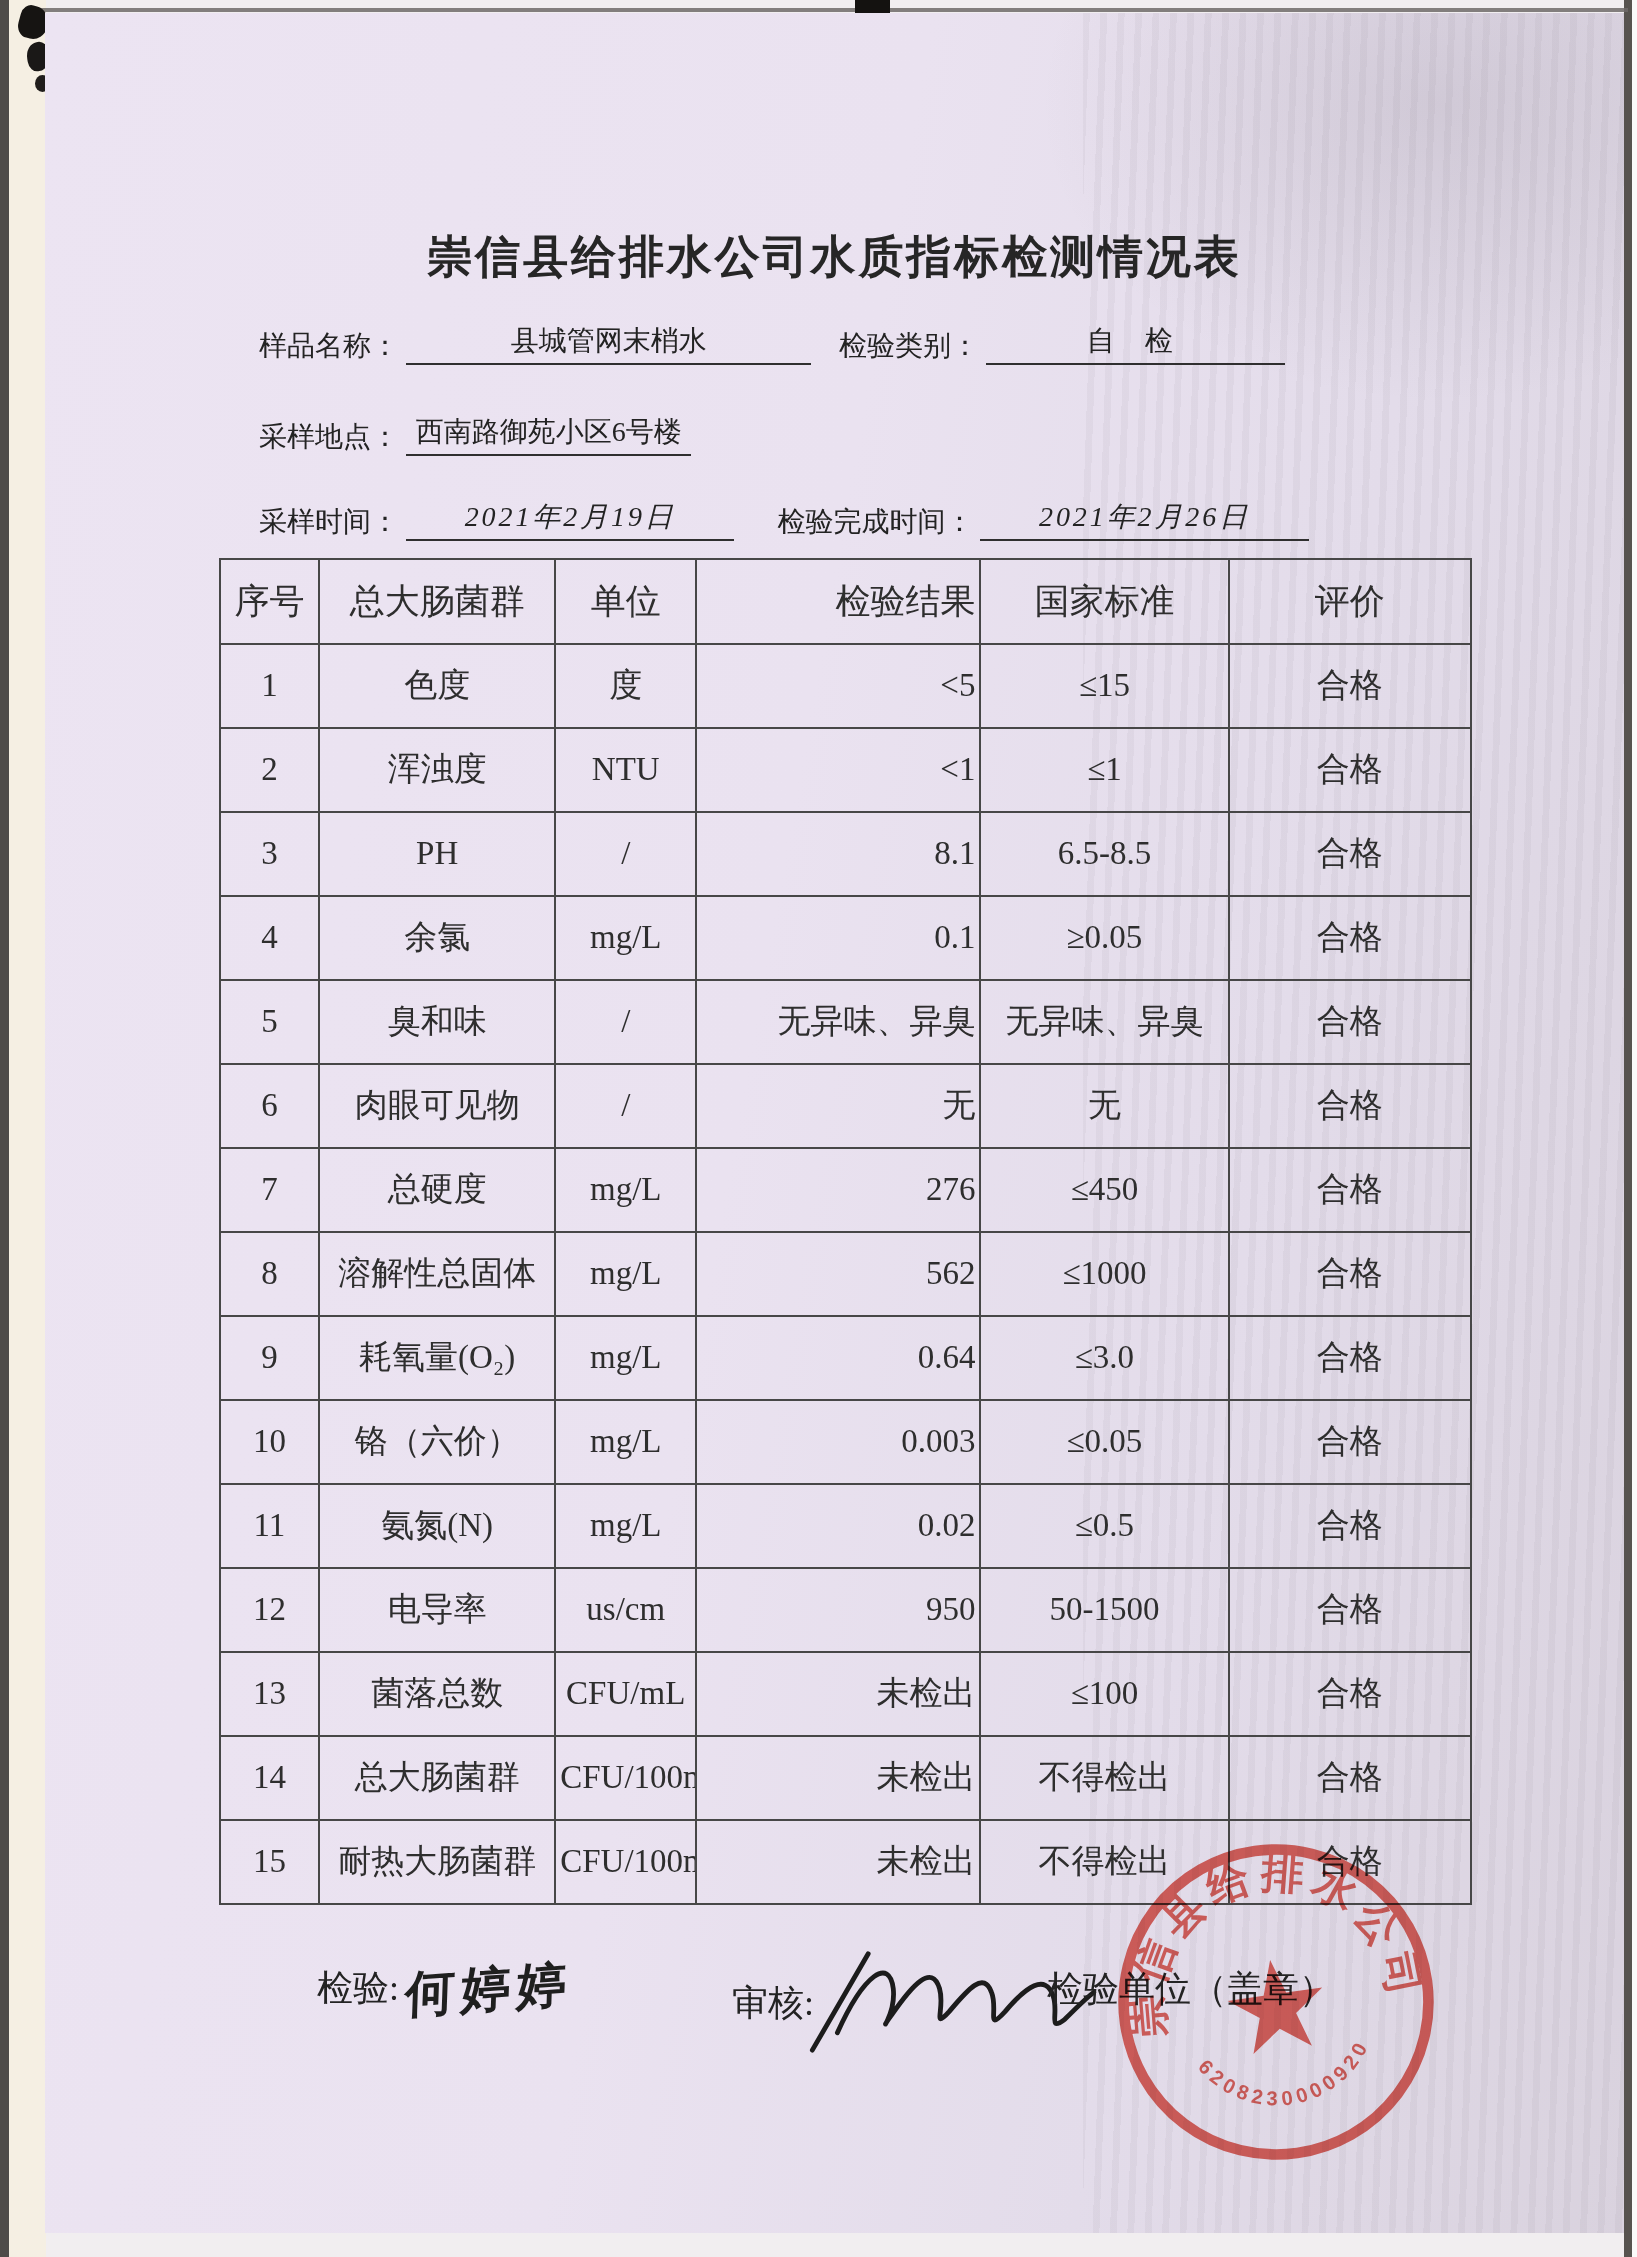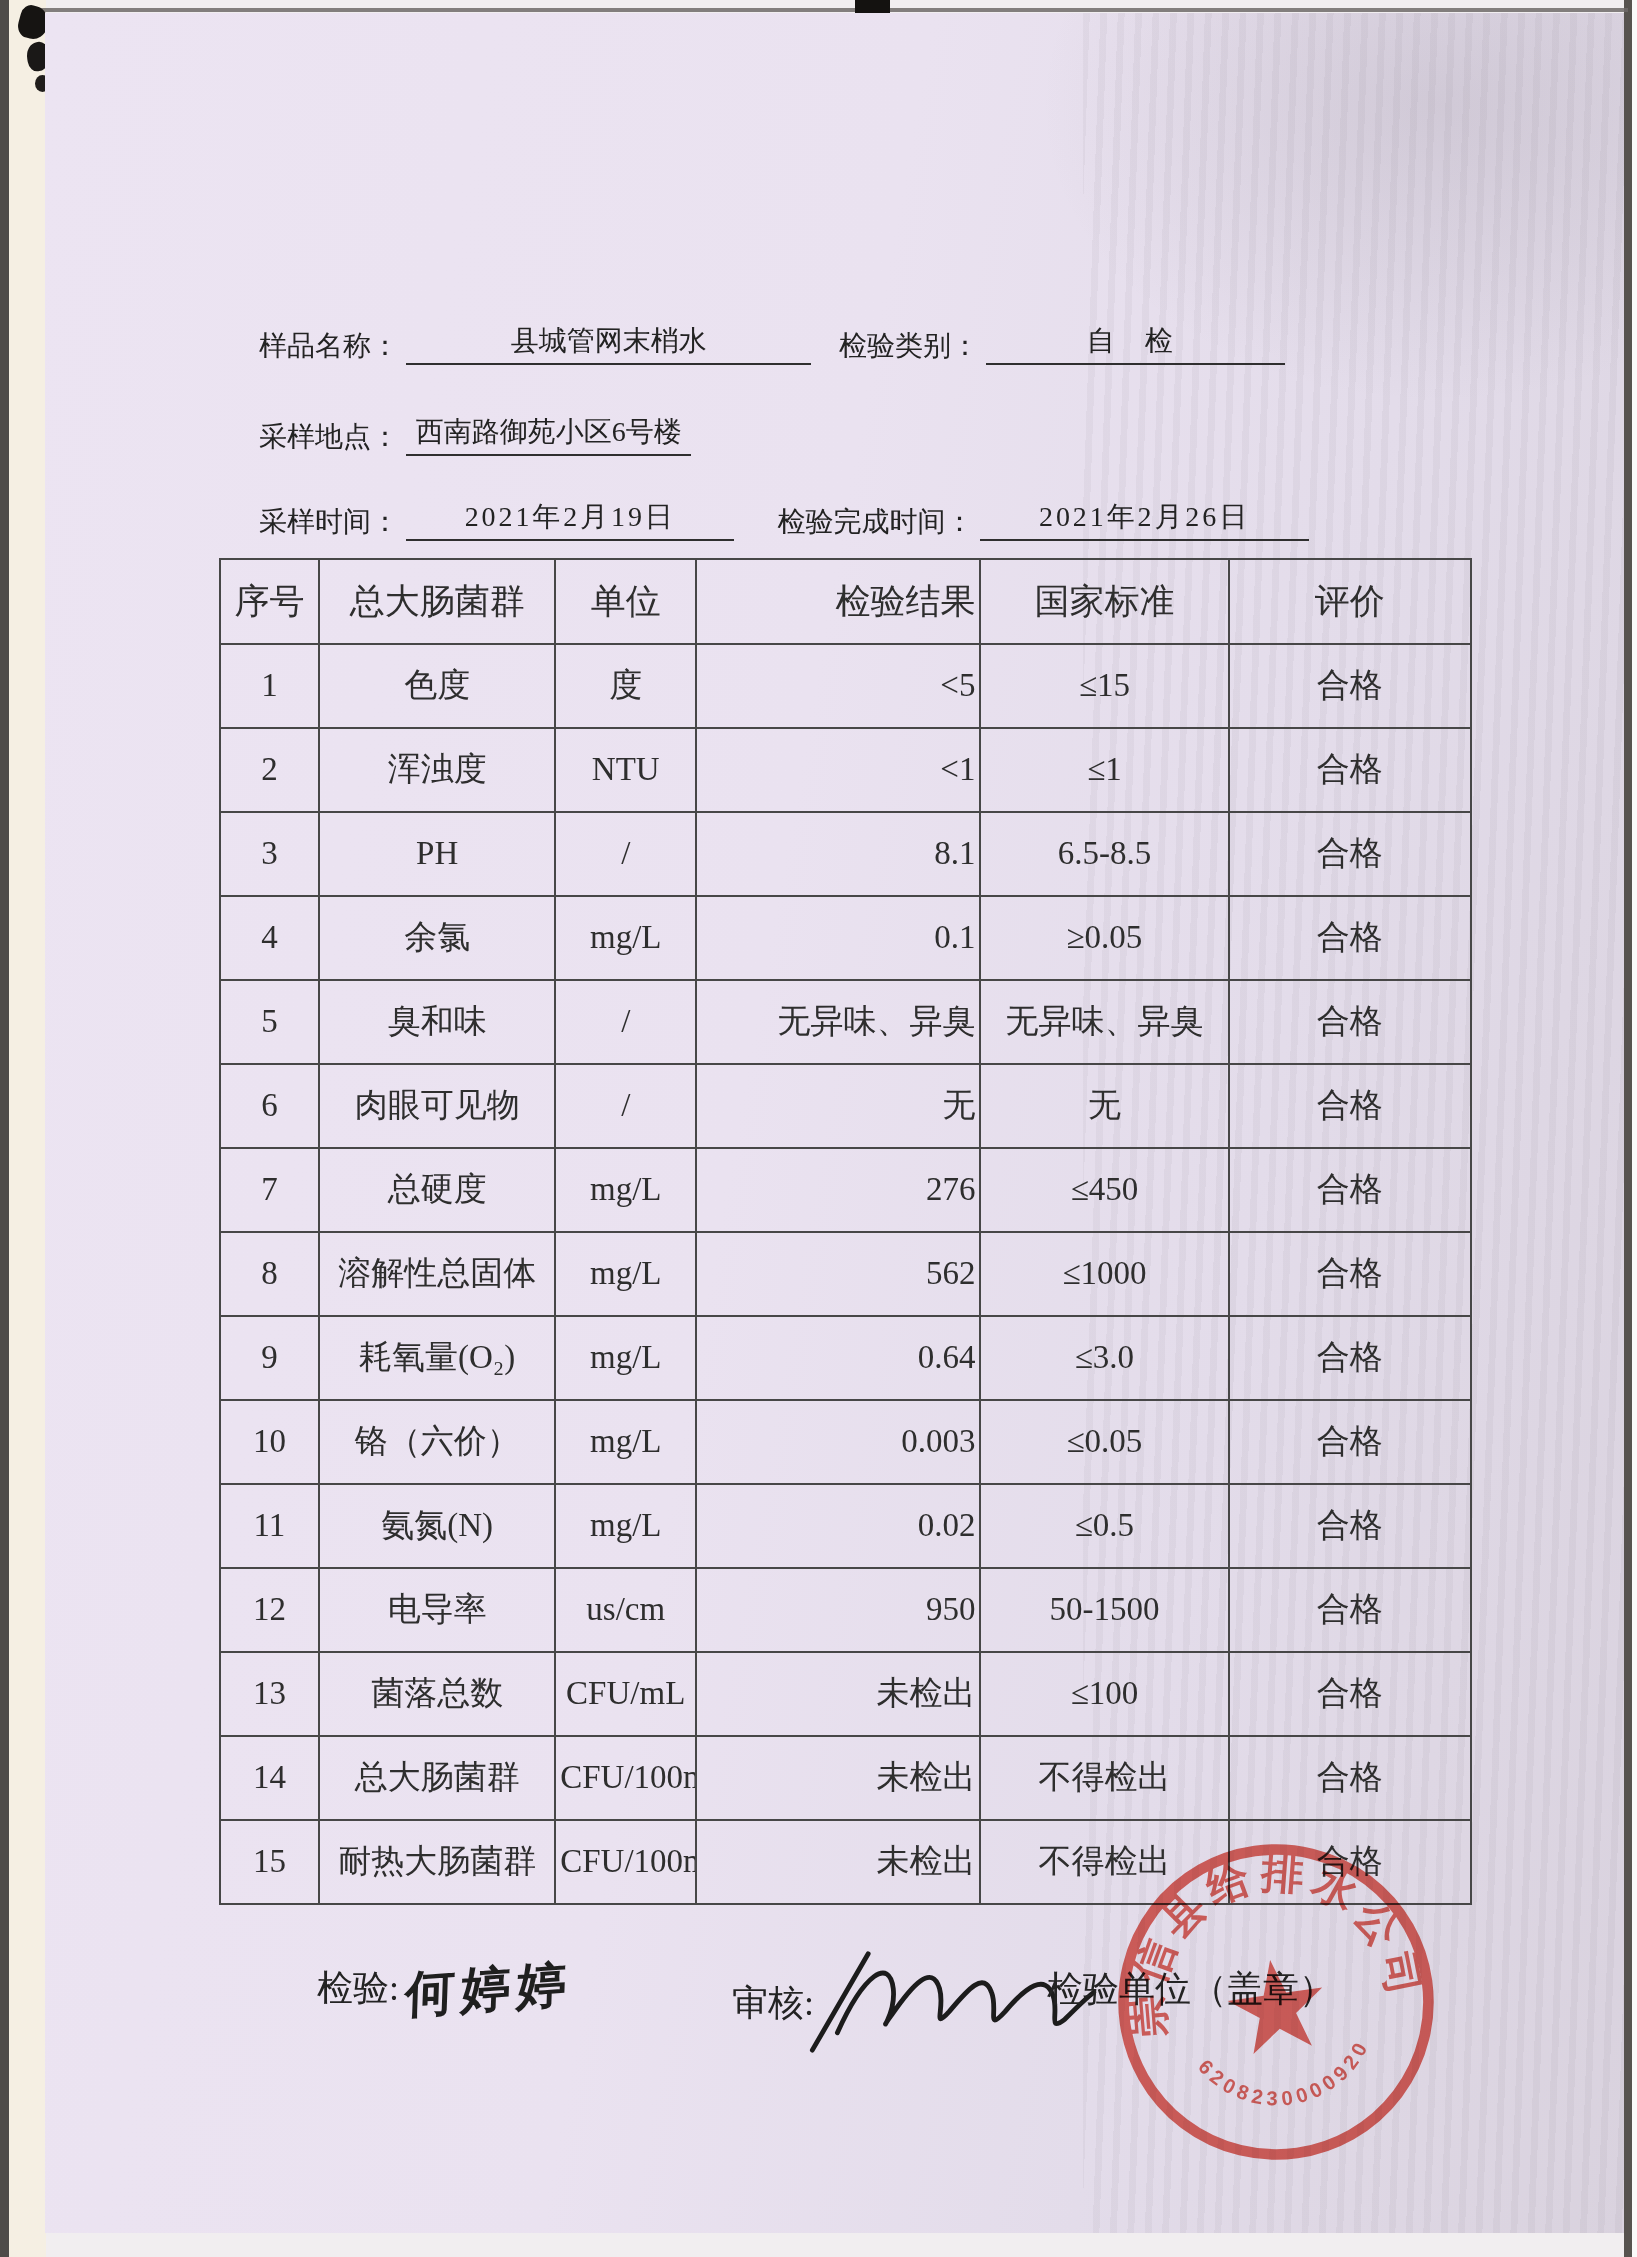--- a/index.html
+++ b/index.html
@@ -38,21 +38,21 @@
     font-size:45px;font-weight:700;letter-spacing:2.9px;color:#262626;
   }
   .info-line{position:absolute;left:214px;font-size:28px;white-space:nowrap;color:#232323;}
   .il-1{top:309px;} .il-2{top:400px;} .il-3{top:485px;}
   .lbl{display:inline-block;}
   .uval{
     display:inline-block;text-align:center;border-bottom:2.9px solid #2f2f2f;
     padding:0 9.7px 3.9px 9.7px;vertical-align:bottom;
   }
   .u-sample{min-width:386px;} .u-type{min-width:280px;letter-spacing:11.6px;}
-  .u-date{min-width:309px;letter-spacing:2.9px;}
+  .u-date{min-width:309px;letter-spacing:2.9px;font-style:italic;}
   .gap30{display:inline-block;width:29px;} .gap14{display:inline-block;width:13.5px;}
 
   table.results{
     position:absolute;left:174px;top:545px;width:1253px;
     border-collapse:collapse;table-layout:fixed;
     font-size:33px;color:#2e2e2e;
   }
   table.results th,table.results td{
     border:2.9px solid #474747;text-align:center;vertical-align:middle;
     padding:0 3.9px;font-weight:normal;overflow:hidden;
@@ -94,20 +94,21 @@
   <div class="paper-top-edge"></div>
   <div class="blob blob-a"></div>
   <div class="blob blob-b"></div>
   <div class="blob blob-c"></div>
   <div class="top-mark"></div>
 
   <div class="paper">
     <div class="mottle-right"></div>
     <div class="mottle-top-right"></div>
 
+    <h1 class="doc-title">崇信县给排水公司水质指标检测情况表</h1>
 
     <div class="info-line il-1">
       <span class="lbl">样品名称：</span>
       <span class="uval u-sample">县城管网末梢水</span>
       <span class="gap14"></span>
       <span class="lbl">检验类别：</span>
       <span class="uval u-type">自 检</span>
     </div>
 
     <div class="info-line il-2">

